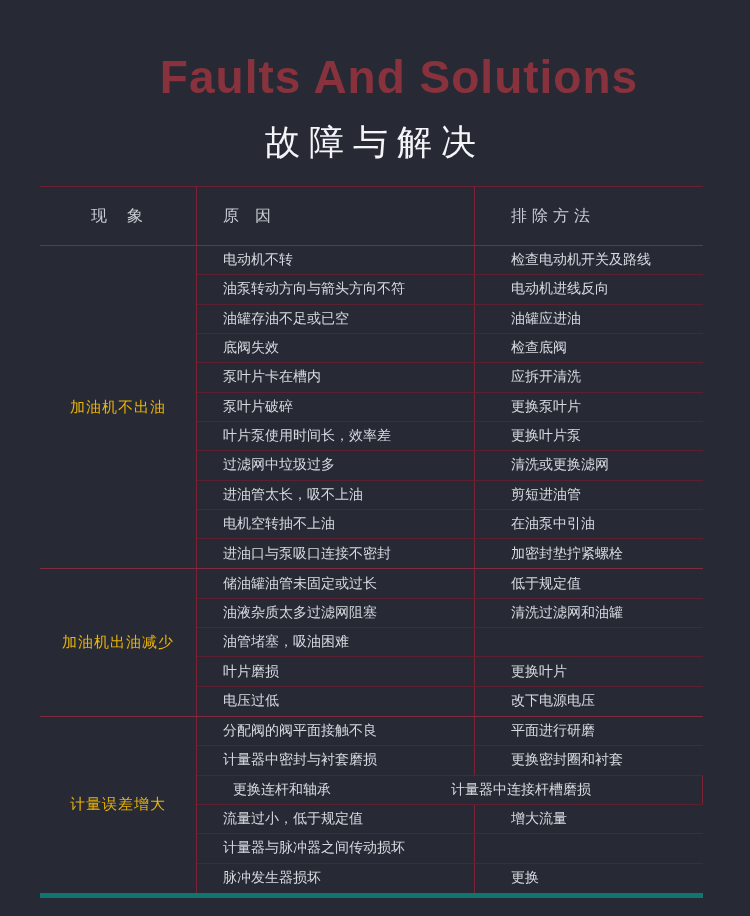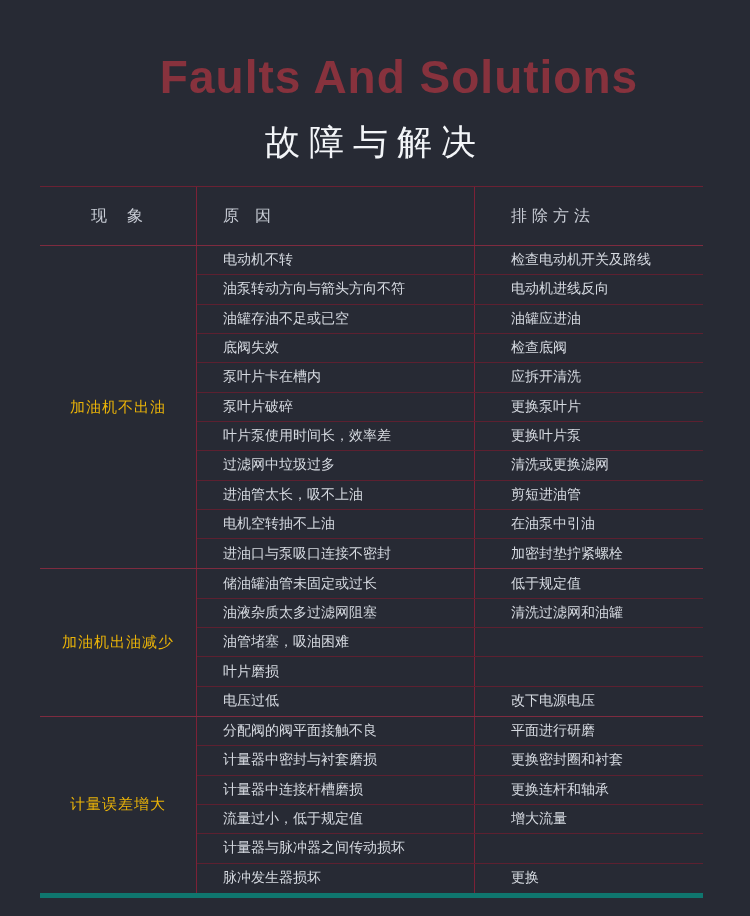--- a/index.html
+++ b/index.html
@@ -189,42 +189,43 @@
       </div>
       <div class="trow">
         <div class="td cause">油液杂质太多过滤网阻塞</div>
         <div class="td sol">清洗过滤网和油罐</div>
       </div>
       <div class="trow">
         <div class="td cause">油管堵塞，吸油困难</div>
       </div>
       <div class="trow">
         <div class="td cause">叶片磨损</div>
+        <div class="td sol">更换叶片</div>
       </div>
       <div class="trow">
         <div class="td cause">电压过低</div>
         <div class="td sol">改下电源电压</div>
       </div>
     </div>
   </div>
 
   <div class="tgroup">
     <div class="phen-cell">计量误差增大</div>
     <div class="rows">
       <div class="trow">
         <div class="td cause">分配阀的阀平面接触不良</div>
         <div class="td sol">平面进行研磨</div>
       </div>
       <div class="trow">
         <div class="td cause">计量器中密封与衬套磨损</div>
         <div class="td sol">更换密封圈和衬套</div>
       </div>
       <div class="trow">
+        <div class="td sol">更换连杆和轴承</div>
         <div class="td cause">计量器中连接杆槽磨损</div>
-        <div class="td sol">更换连杆和轴承</div>
       </div>
       <div class="trow">
         <div class="td cause">流量过小，低于规定值</div>
         <div class="td sol">增大流量</div>
       </div>
       <div class="trow">
         <div class="td cause">计量器与脉冲器之间传动损坏</div>
       </div>
       <div class="trow">
         <div class="td cause">脉冲发生器损坏</div>

